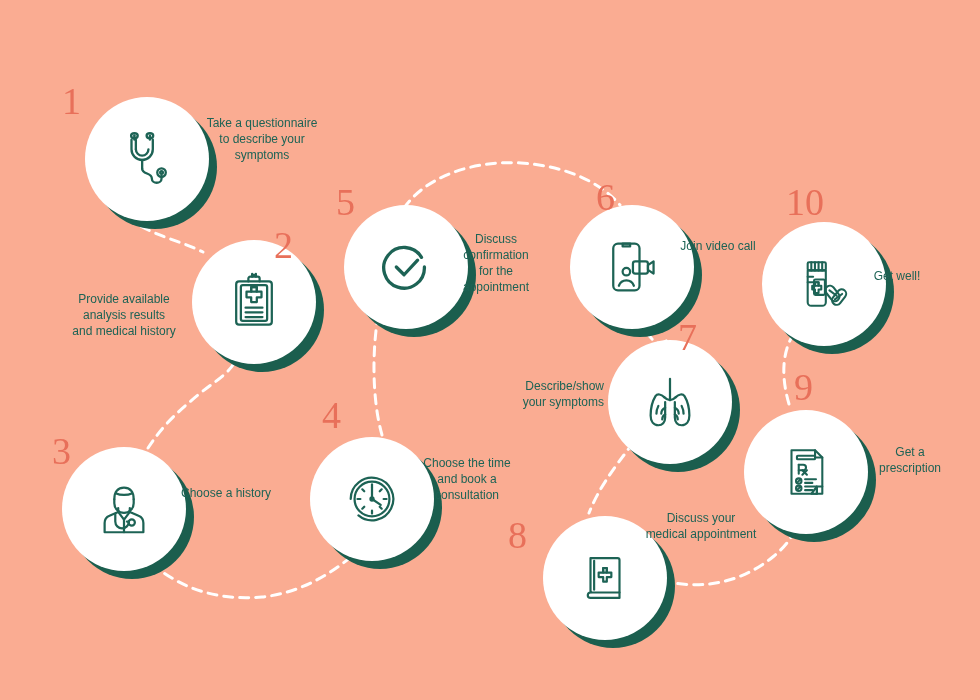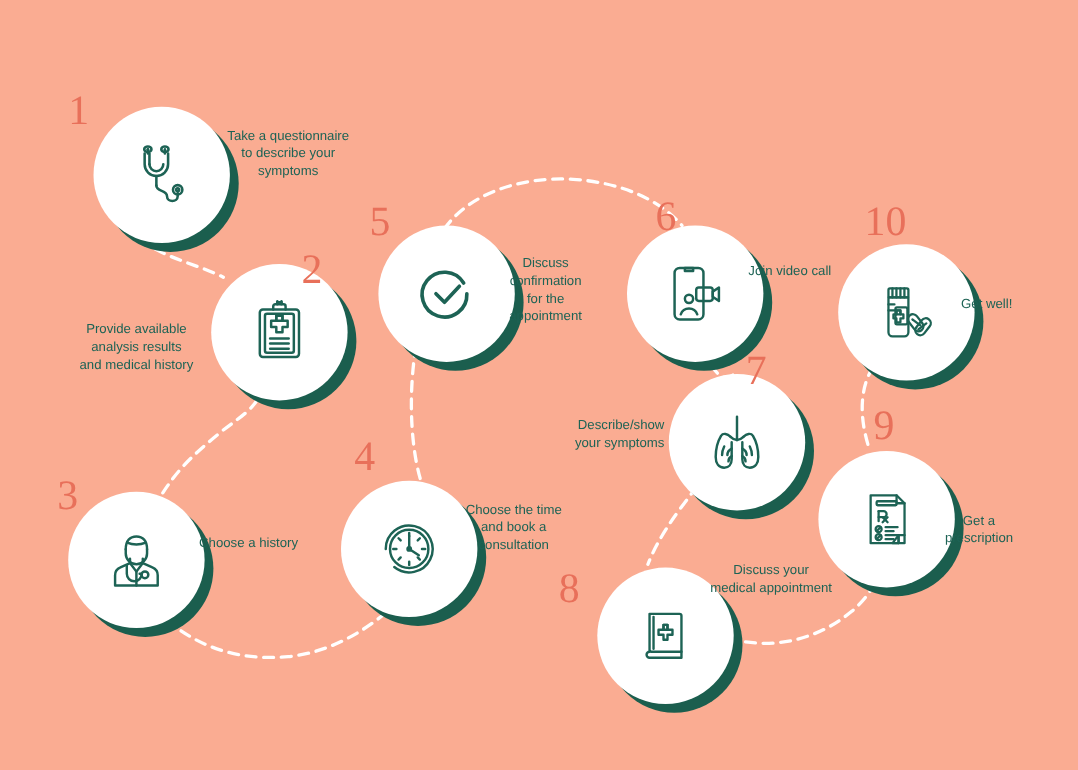--- a/index.html
+++ b/index.html
@@ -309,21 +309,21 @@
           <circle cx="24" cy="50" r="3"></circle>
           <path d="M22 52l4-4"></path>
           <path d="M31 40h12"></path>
             <path d="M31 44h8"></path>
           <path d="M31 48h12"></path>
             <path d="M31 52h8"></path>
         </svg>
       </div>
     </div>
     <div class="num" style="left:794px; top:368px;">9</div>
-    <div class="caption" style="left:838px; top:445px; width:104px;margin-top:21px;">Get a
+    <div class="caption" style="left:858px; top:445px; width:104px;">Get a
 prescription</div>
   </div>
 
   <div class="step">
     <div class="badge" style="left:762px; top:222px;">
       <div class="shadow"></div>
       <div class="disc"></div>
       <div class="glyph">
         <svg width="58" height="58" viewBox="0 0 64 64" fill="none" stroke="#1D6355" stroke-width="2.3" stroke-linecap="round" stroke-linejoin="round">
           <rect x="14" y="8" width="20" height="9" rx="1.5"></rect>

